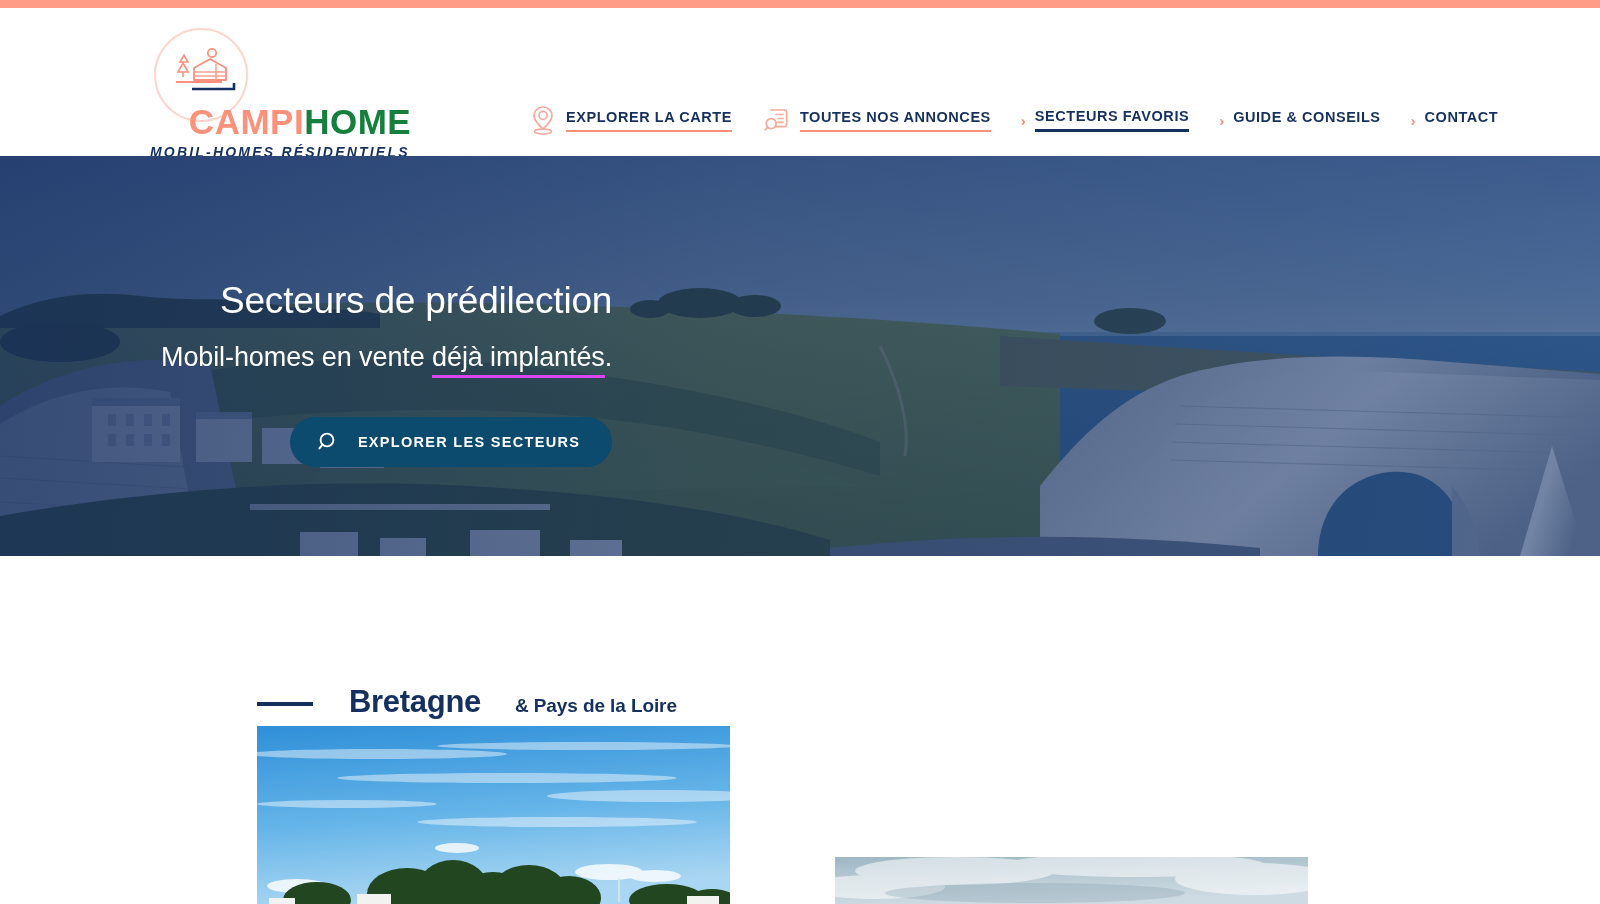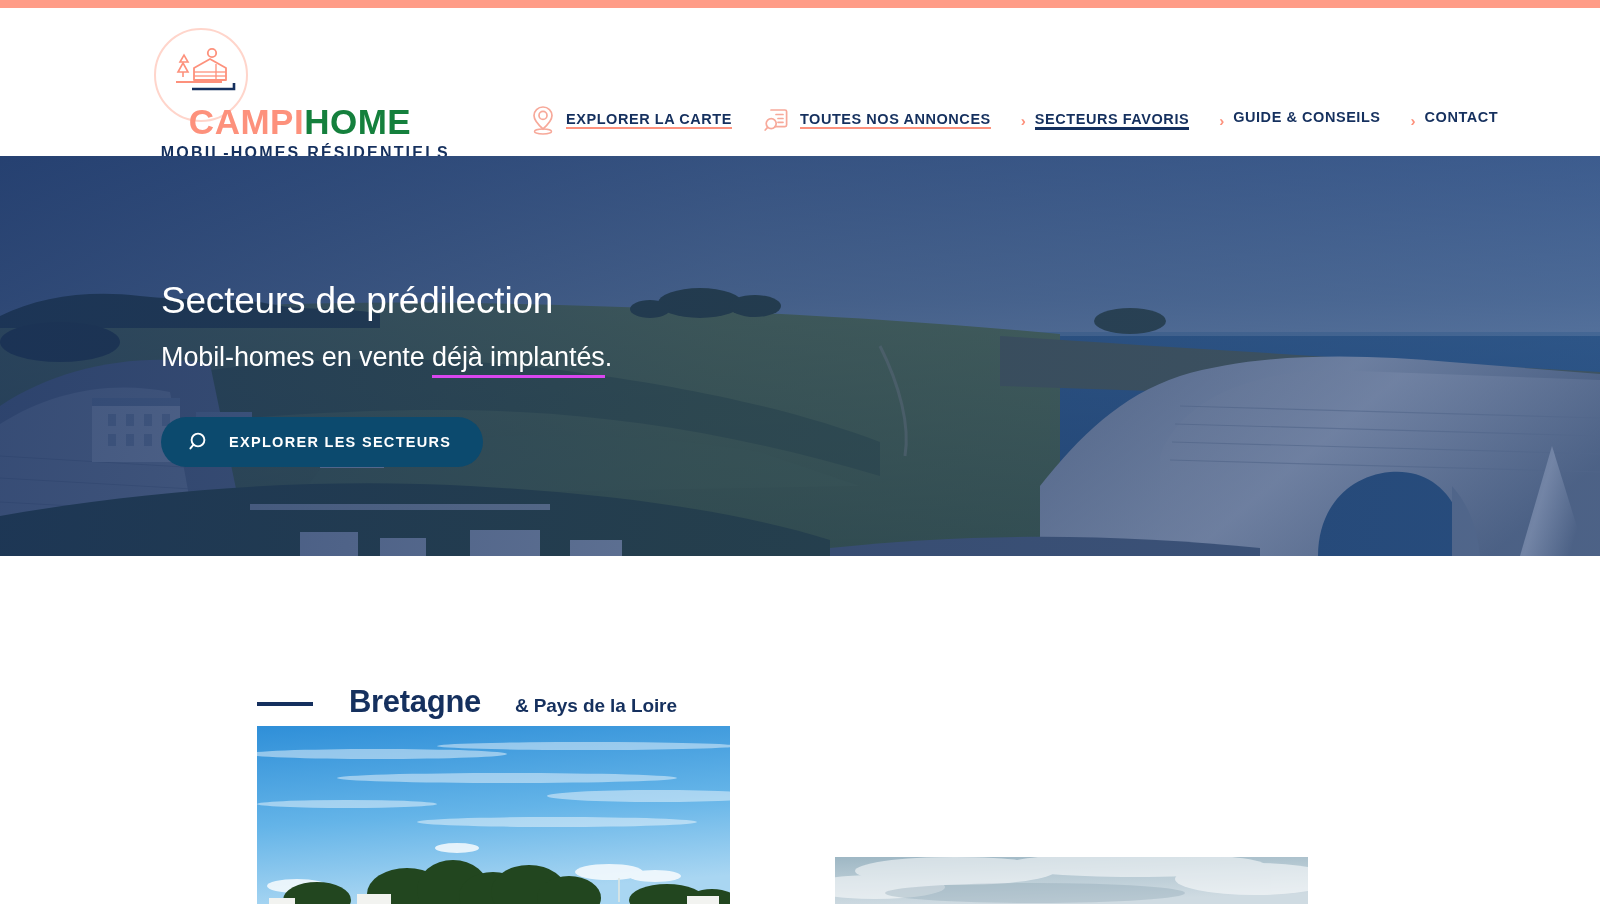--- a/index.html
+++ b/index.html
@@ -56,58 +56,58 @@
   .logo-mark{ position:absolute; left:22px; top:22px; }
   .logo-text{
     position:absolute; left:0; top:82px; width:300px;
     text-align:center;
     font-size:35px; font-weight:bold; letter-spacing:0.5px;
     line-height:1;
   }
   .logo-campi{ color:#fd917c; }
   .logo-home{ color:#15803d; }
   .logo-sub{
-    position:absolute; left:0; top:122px; width:300px; text-align:right;
-    font-size:16px; font-weight:bold; color:#15305e; letter-spacing:2.2px;
+    position:absolute; left:0; top:122px; width:300px; text-align:left;
+    font-size:14px; font-weight:bold; color:#15305e; letter-spacing:2.2px;font-style:italic;
   }
 
   
   .main-nav{
     position:absolute; left:530px; top:88px; height:48px;
     display:flex; align-items:center;
   }
   .nav-item{
     display:flex; align-items:center; cursor:pointer; white-space:nowrap;
   }
   .nav-ico{ margin-right:10px; display:flex; align-items:center; }
   .nav-chev{
     color:#fd917c; font-size:15px; margin-right:9px; line-height:1;
     font-weight:bold;
   }
   .nav-label{
     font-size:14.5px; font-weight:bold; color:#15305e;
-    letter-spacing:0.55px; 
+    letter-spacing:0.55px; padding-bottom:5px;
     border-bottom:2px solid #fd917c;
   }
   .nav-label.active{ border-bottom:3px solid #15305e; }
   .nav-label.plain{ border-bottom:none; padding-bottom:7px; }
   .nav-gap{ width:30px; }
 
   
   .hero{
     position:absolute; left:0; top:156px; width:1600px; height:400px;
     overflow:hidden;
   }
   .hero-photo{ position:absolute; inset:0; }
   .hero-overlay{
     position:absolute; inset:0;
     background:linear-gradient(100deg, rgba(20,45,95,0.80) 0%, rgba(20,45,95,0.62) 45%, rgba(22,52,110,0.55) 100%);
   }
   .hero-content{
-    position:absolute; left:161px; top:125px; z-index:5;
+    position:absolute; left:161px; top:125px; z-index:5;text-align:right;
   }
   .hero-title{
     font-size:37px; font-weight:400; color:#ffffff; letter-spacing:-0.2px;
     line-height:1.1;
   }
   .hero-sub{
     margin-top:21px;
     font-size:27px; font-weight:400; color:#ffffff; letter-spacing:-0.1px;
     line-height:1.1;
   }

